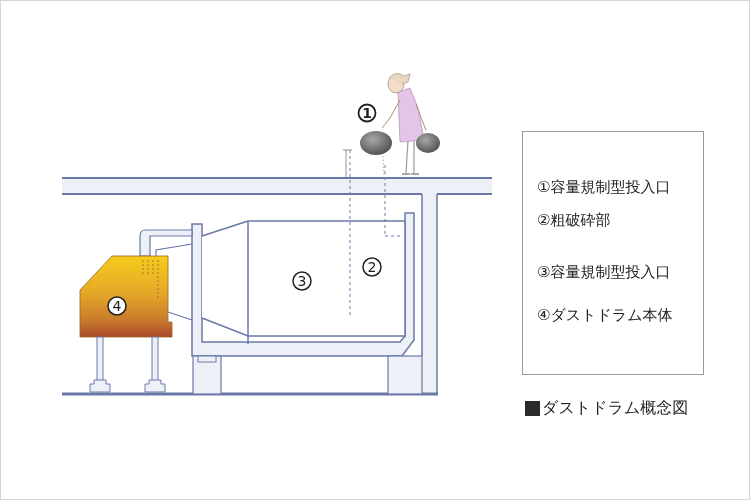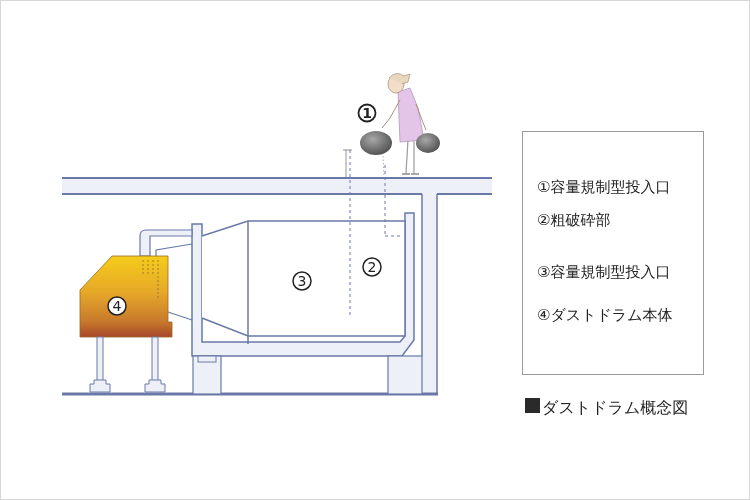--- a/index.html
+++ b/index.html
@@ -1,21 +1,21 @@
 <!DOCTYPE html>
 <html><head>
   <meta charset="utf-8">
   <style>
     html, body { margin:0; padding:0; background:#ffffff; }
     body { width:750px; height:500px; position:relative; overflow:hidden; font-family:"DejaVu Sans", sans-serif; }
     .frame { position:absolute; left:0; top:0; width:748px; height:498px; border:1px solid #d6d6d6; }
     svg.diagram { position:absolute; left:0; top:0; }
     .legend-box { position:absolute; left:522px; top:131px; width:182px; height:244px; border:1px solid #9a9a9a; background:#fff; box-sizing:border-box; }
     .legend-item { position:absolute; left:14px; font-size:15px; color:#222; letter-spacing:0px; white-space:nowrap;text-align:center; }
-    .caption { position:absolute; left:525px; top:398px; font-size:16px; color:#222; white-space:nowrap; display:flex; align-items:flex-start; }
+    .caption { position:absolute; left:525px; top:398px; font-size:16px; color:#222; white-space:nowrap; display:flex; align-items:center; }
     .caption .sq { display:inline-block; width:15px; height:15px; background:#2a2a2a; margin-right:2px; }
     .num { font-family:"DejaVu Sans", sans-serif; font-size:14px; fill:#222; text-anchor:middle; dominant-baseline:central; }
   </style>
 </head>
 <body>
 
 <div class="frame"></div>
 
 <svg class="diagram" width="750" height="500" viewBox="0 0 750 500">
   <defs>

